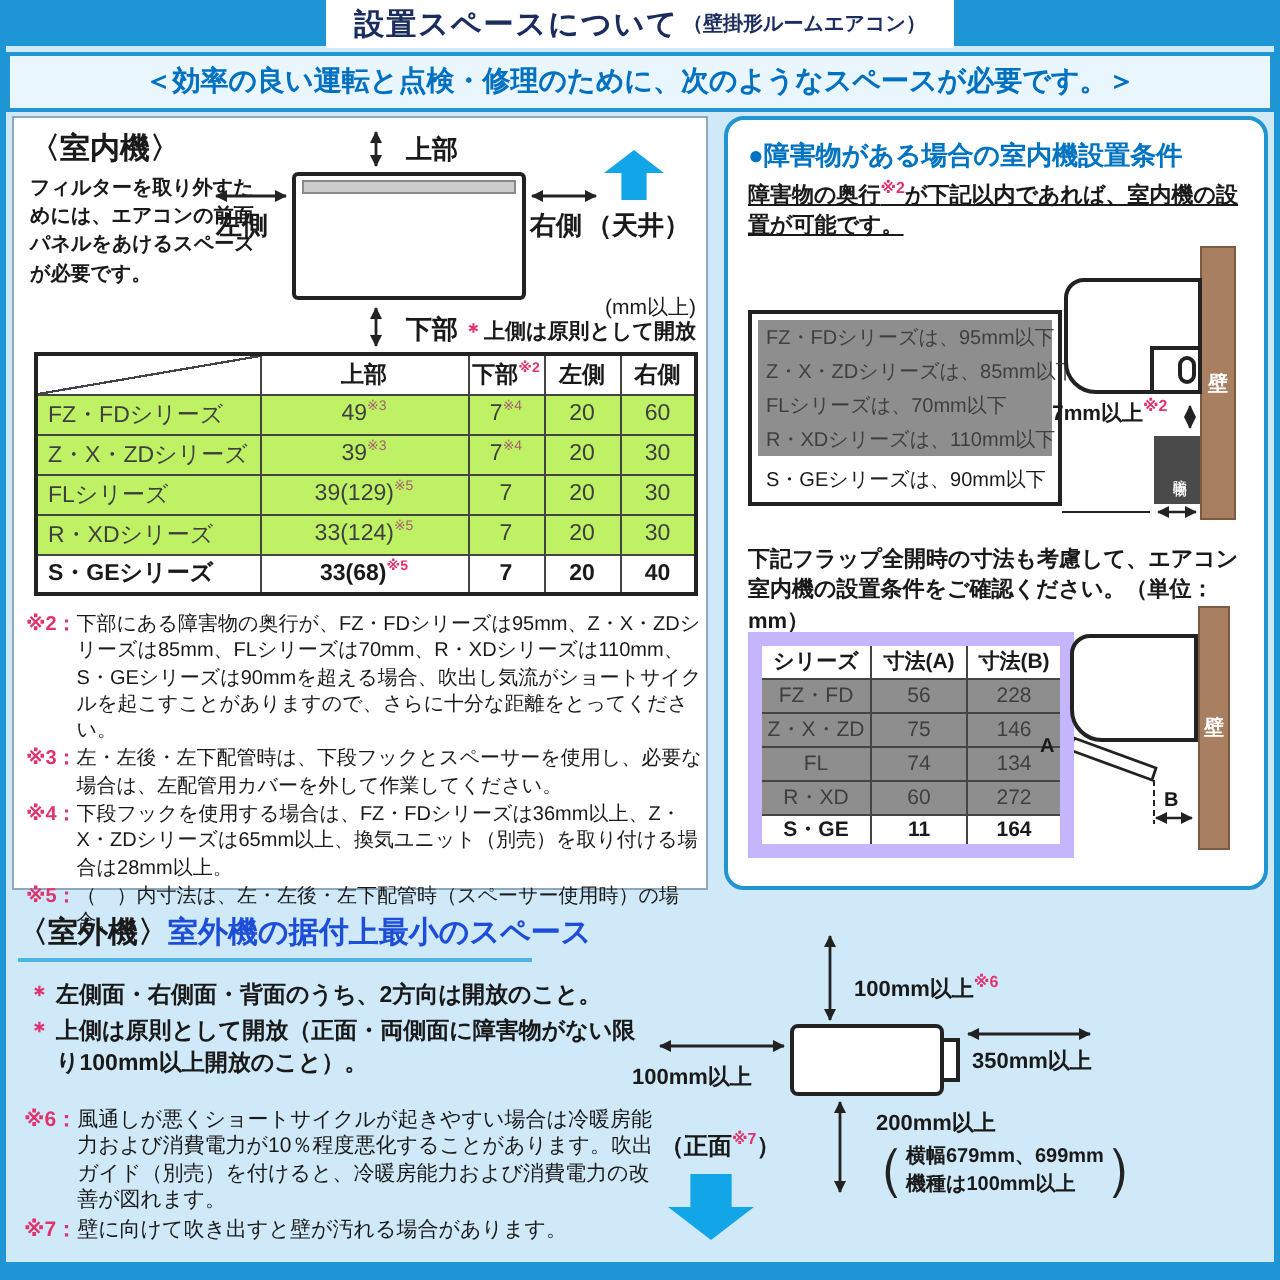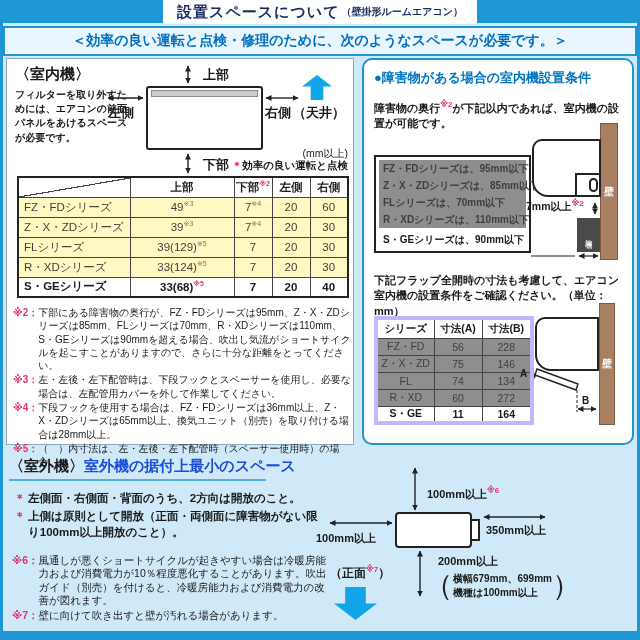--- a/index.html
+++ b/index.html
@@ -44,53 +44,53 @@
   table.clearance { position:absolute; left:10px; top:117px; width:330px; border-collapse:collapse;
                     font-size:11.5px; table-layout:fixed; }
   table.clearance th, table.clearance td { border:1px solid #444; height:20px; text-align:center; padding:0; }
   table.clearance { border:2px solid #222; }
   table.clearance col.c-name { width:112px; }
   table.clearance col.c-top { width:104px; }
   table.clearance col.c-sm { width:38px; }
   td.name { text-align:left !important; padding-left:5px !important; }
   th.diag { background:
       linear-gradient(to bottom right, transparent 48.5%, #444 48.5%, #444 51.5%, transparent 51.5%); }
-  tr.dim td { background:#fef9c3; color:#3f3f3f; }
+  tr.dim td { background:#bef264; color:#3f3f3f; }
   tr.dim sup.t { color:#a5606f; }
   tr.sge td { font-weight:bold; background:#fff; }
   tr.sge sup.t { color:#e0336e; }
 
   .notes { position:absolute; left:6px; top:247px; width:338px; font-size:10px; line-height:1.33; }
   .note-row { display:flex; margin-bottom:1px; }
   .note-mark { flex:0 0 22px; font-weight:bold; }
   .note-text { flex:1; }
 
   
   .obstacle-panel { position:absolute; left:362px; top:58px; width:272px; height:387px;
                     background:#fff; border:2px solid #2095d2; border-radius:10px; }
   .obs-heading { position:absolute; left:10px; top:9px; font-size:13px; font-weight:bold; color:#0074c1; }
-  .obs-desc { position:absolute; left:10px; top:41px; width:252px; font-size:11px; line-height:1.4; font-weight:bold; }
+  .obs-desc { position:absolute; left:10px; top:31px; width:252px; font-size:11px; line-height:1.4; font-weight:bold;text-decoration:underline; }
   .series-box { position:absolute; left:10px; top:95px; width:157px; border:2px solid #222; background:#fff;
-                font-size:10px; font-weight:bold; }
+                font-size:10px; font-weight:normal; }
   .series-box .line { height:17px; display:flex; align-items:center; padding:0 4px; white-space:nowrap; }
   .dim-group { background:#8e8e8e; color:#3f3f3f; margin:3px; }
   .sge-line { margin:0 3px 3px 3px; }
 
   .wall { background:#a87f60; border:1px solid #7d5b43; }
   .wall-label { color:#fff; font-size:10px; font-weight:bold; }
   .unit-side { background:#fff; border:2px solid #222; border-radius:10px 0 0 16px; }
   .outlet-box { position:absolute; border:2px solid #222; background:#fff; }
   .outlet-knob { position:absolute; border:2px solid #222; border-radius:6px; background:#fff; }
   .gap-label { position:absolute; font-size:10.5px; font-weight:bold; white-space:nowrap; }
   .obstacle-box { position:absolute; background:#4a4a4a; color:#fff; display:flex; align-items:center; justify-content:center; }
   .vtext { writing-mode:vertical-rl; text-orientation:upright; font-size:7px; letter-spacing:1px; }
 
   .flap-desc { position:absolute; left:10px; top:213px; width:254px; font-size:11px; line-height:1.4; font-weight:bold; }
   table.flap { position:absolute; left:10px; top:256px; width:156px; border-collapse:collapse; font-size:10.5px;
-               table-layout:fixed; border:4px solid #c4b5fd; }
+               table-layout:fixed; border:7px solid #c4b5fd; }
   table.flap th, table.flap td { border:1px solid #444; text-align:center; height:17px; padding:0; }
   table.flap th { height:20px; }
   table.flap tr.dim td { background:#8e8e8e; color:#3f3f3f; }
   table.flap tr.sge td { font-weight:bold; }
   .ab-label { position:absolute; font-size:10px; font-weight:bold; }
 
   
   .outdoor-section { position:absolute; left:0; top:450px; width:640px; height:181px; }
   .out-heading { position:absolute; left:9px; top:7px; font-size:15px; font-weight:bold; }
   .out-heading .blue { color:#1d4ed8; }
@@ -156,21 +156,21 @@
       <div class="unit-strip"></div>
     </div>
     <div class="dlabel" style="left:196px; top:7px;">上部</div>
     <div class="dlabel" style="left:196px; top:97px;">下部</div>
     <div class="dlabel" style="left:101px; top:45px;">左側</div>
     <div class="dlabel" style="left:258px; top:45px;">右側</div>
     <div class="ceiling-arrow"></div>
     <div class="dlabel" style="left:286px; top:45px;">（天井）</div>
 
     <div class="mm-note">(mm以上)</div>
-    <div class="round-note"><span class="red">＊</span><span>効率の良い運転と点検</span></div>
+    <div class="round-note"><span class="red">＊</span><span>上側は原則として開放</span></div>
 
     <table class="clearance">
       <colgroup>
           <col class="c-name">
           <col class="c-top">
           <col class="c-sm">
           <col class="c-sm">
           <col class="c-sm">
         </colgroup>
       <tbody>

